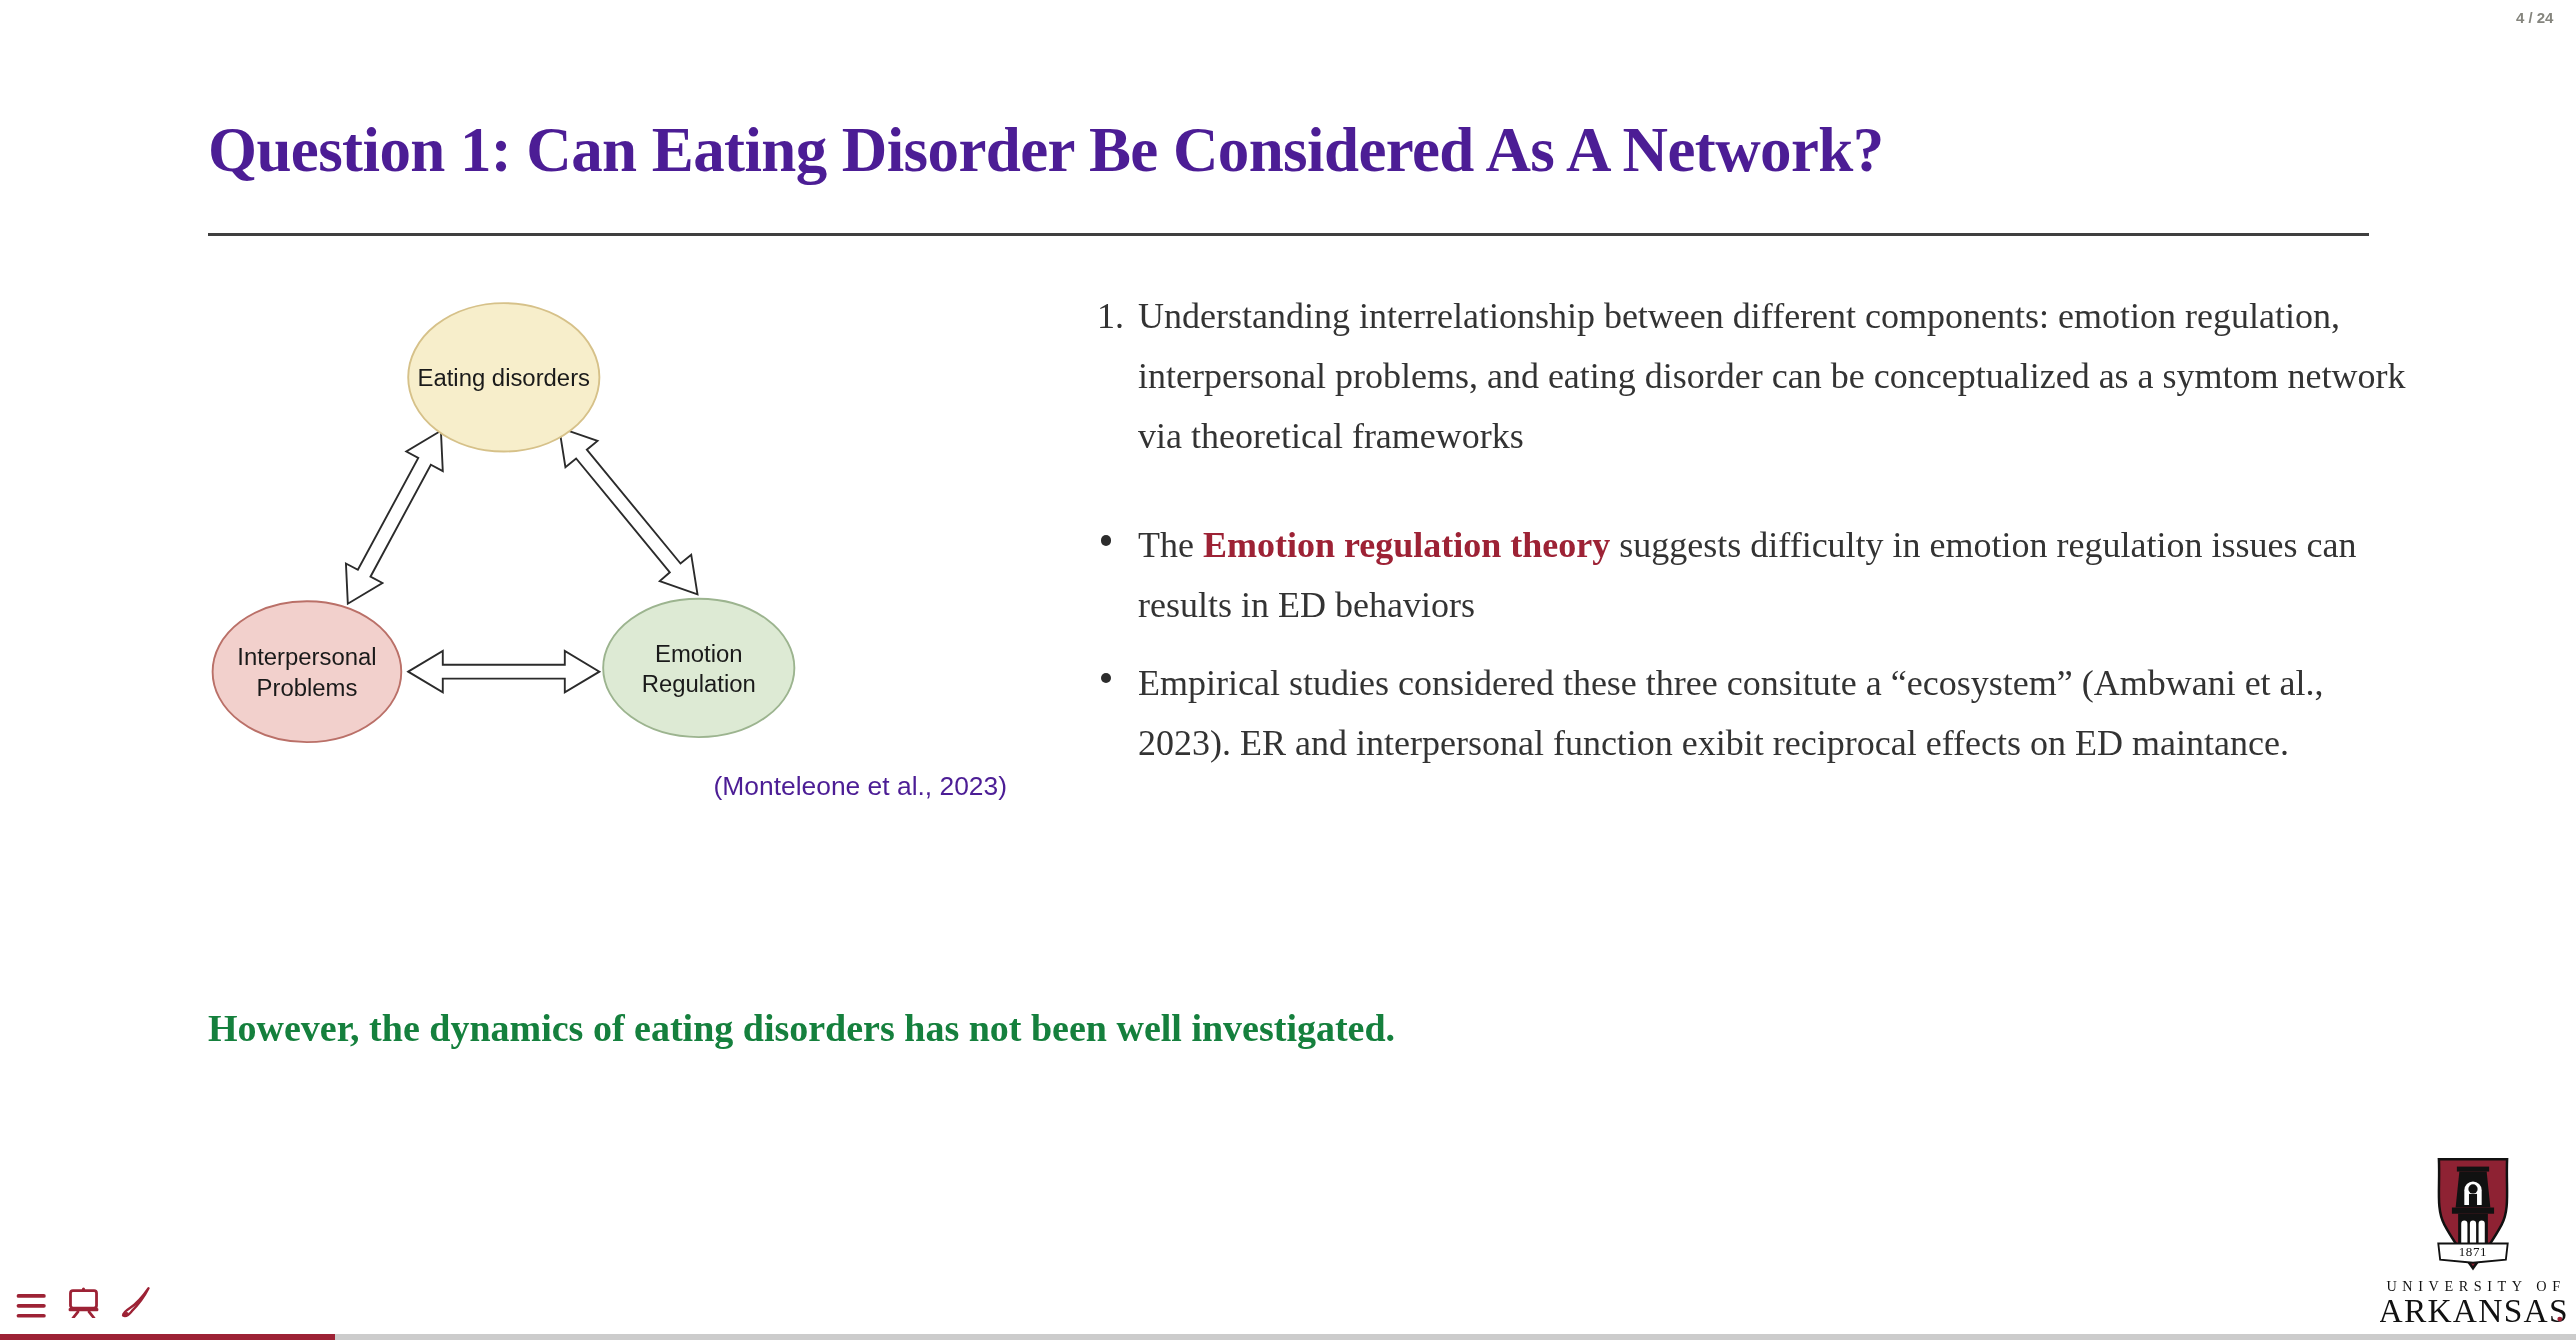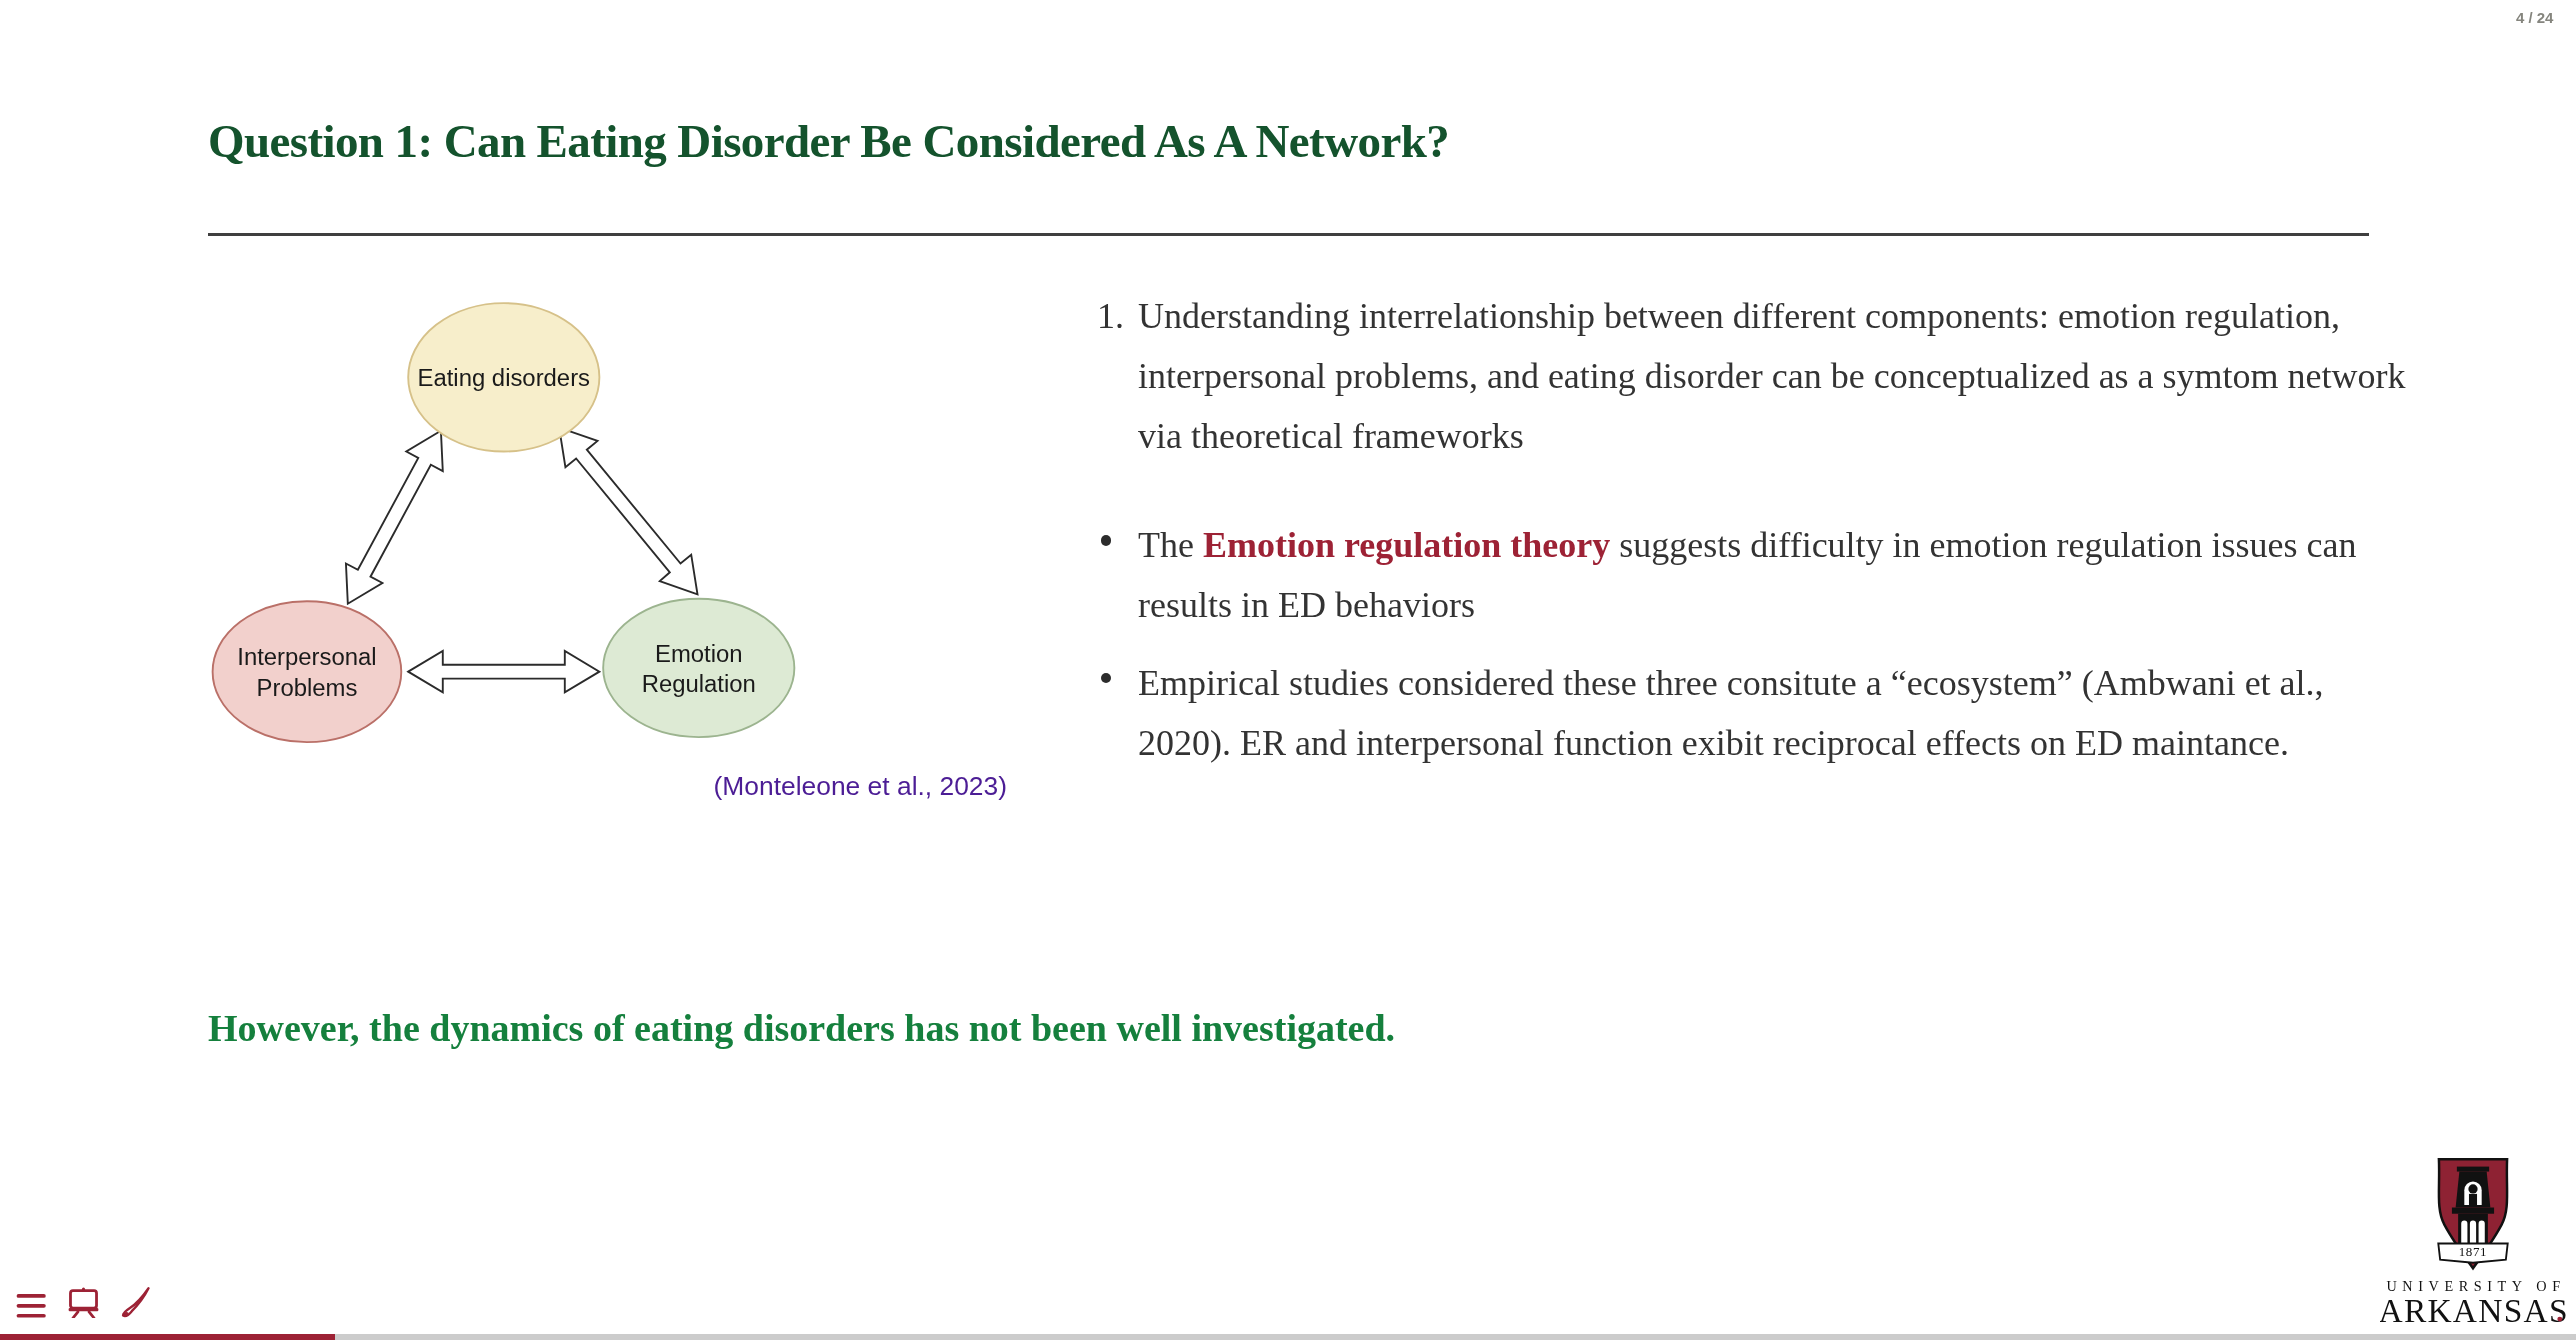--- a/index.html
+++ b/index.html
@@ -11,21 +11,21 @@
     color:#333333;
     overflow:hidden;
   }
   .pagenum {
     position:absolute; top:8.8px; right:22.6px;
     font-family:"Liberation Sans", sans-serif;
     font-size:15px; font-weight:bold; color:#85857e;
   }
   .slide-title {
     position:absolute; left:208px; top:114px; width:2163px;
-    font-size:47px; font-weight:bold; color:#14532d;
+    font-size:63px; font-weight:bold; color:#4c1d95;
     letter-spacing:-0.6px; white-space:nowrap;
   }
   .title-rule {
     position:absolute; left:208px; top:233px; width:2161px; height:3.1px;
     background:#3f3f3f;
   }
   .diagram-svg { position:absolute; left:208px; top:283px; }
   .diagram-svg text {
     font-family:"Liberation Sans", sans-serif;
     font-size:38px; fill:#1a1a1a;
@@ -110,21 +110,21 @@
     <span class="numbered-marker">1.</span>
     <span>Understanding interrelationship between different components: emotion regulation, interpersonal problems, and eating disorder can be conceptualized as a symtom network via theoretical frameworks</span>
   </div>
   <ul class="bullet-list">
     <li class="bullet-item">
       <span class="bullet-dot"></span>
       <span>The </span><span class="hl">Emotion regulation theory</span><span> suggests difficulty in emotion regulation issues can results in ED behaviors</span>
     </li>
     <li class="bullet-item">
       <span class="bullet-dot"></span>
-      <span></span><span class="hl"></span><span>Empirical studies considered these three consitute a “ecosystem” (Ambwani et al., 2020). ER and interpersonal function exibit reciprocal effects on ED maintance.</span>
+      <span></span><span class="hl"></span><span>Empirical studies considered these three consitute a “ecosystem” (Ambwani et al., 2023). ER and interpersonal function exibit reciprocal effects on ED maintance.</span>
     </li>
   </ul>
 </div>
 
 <div class="takeaway">However, the dynamics of eating disorders has not been well investigated.</div>
 
 <div class="controls">
   <button class="ctrl-btn" title="">
     <svg width="31" height="26.4" viewBox="0 0 50 42">
       <g fill="#9D2235">

